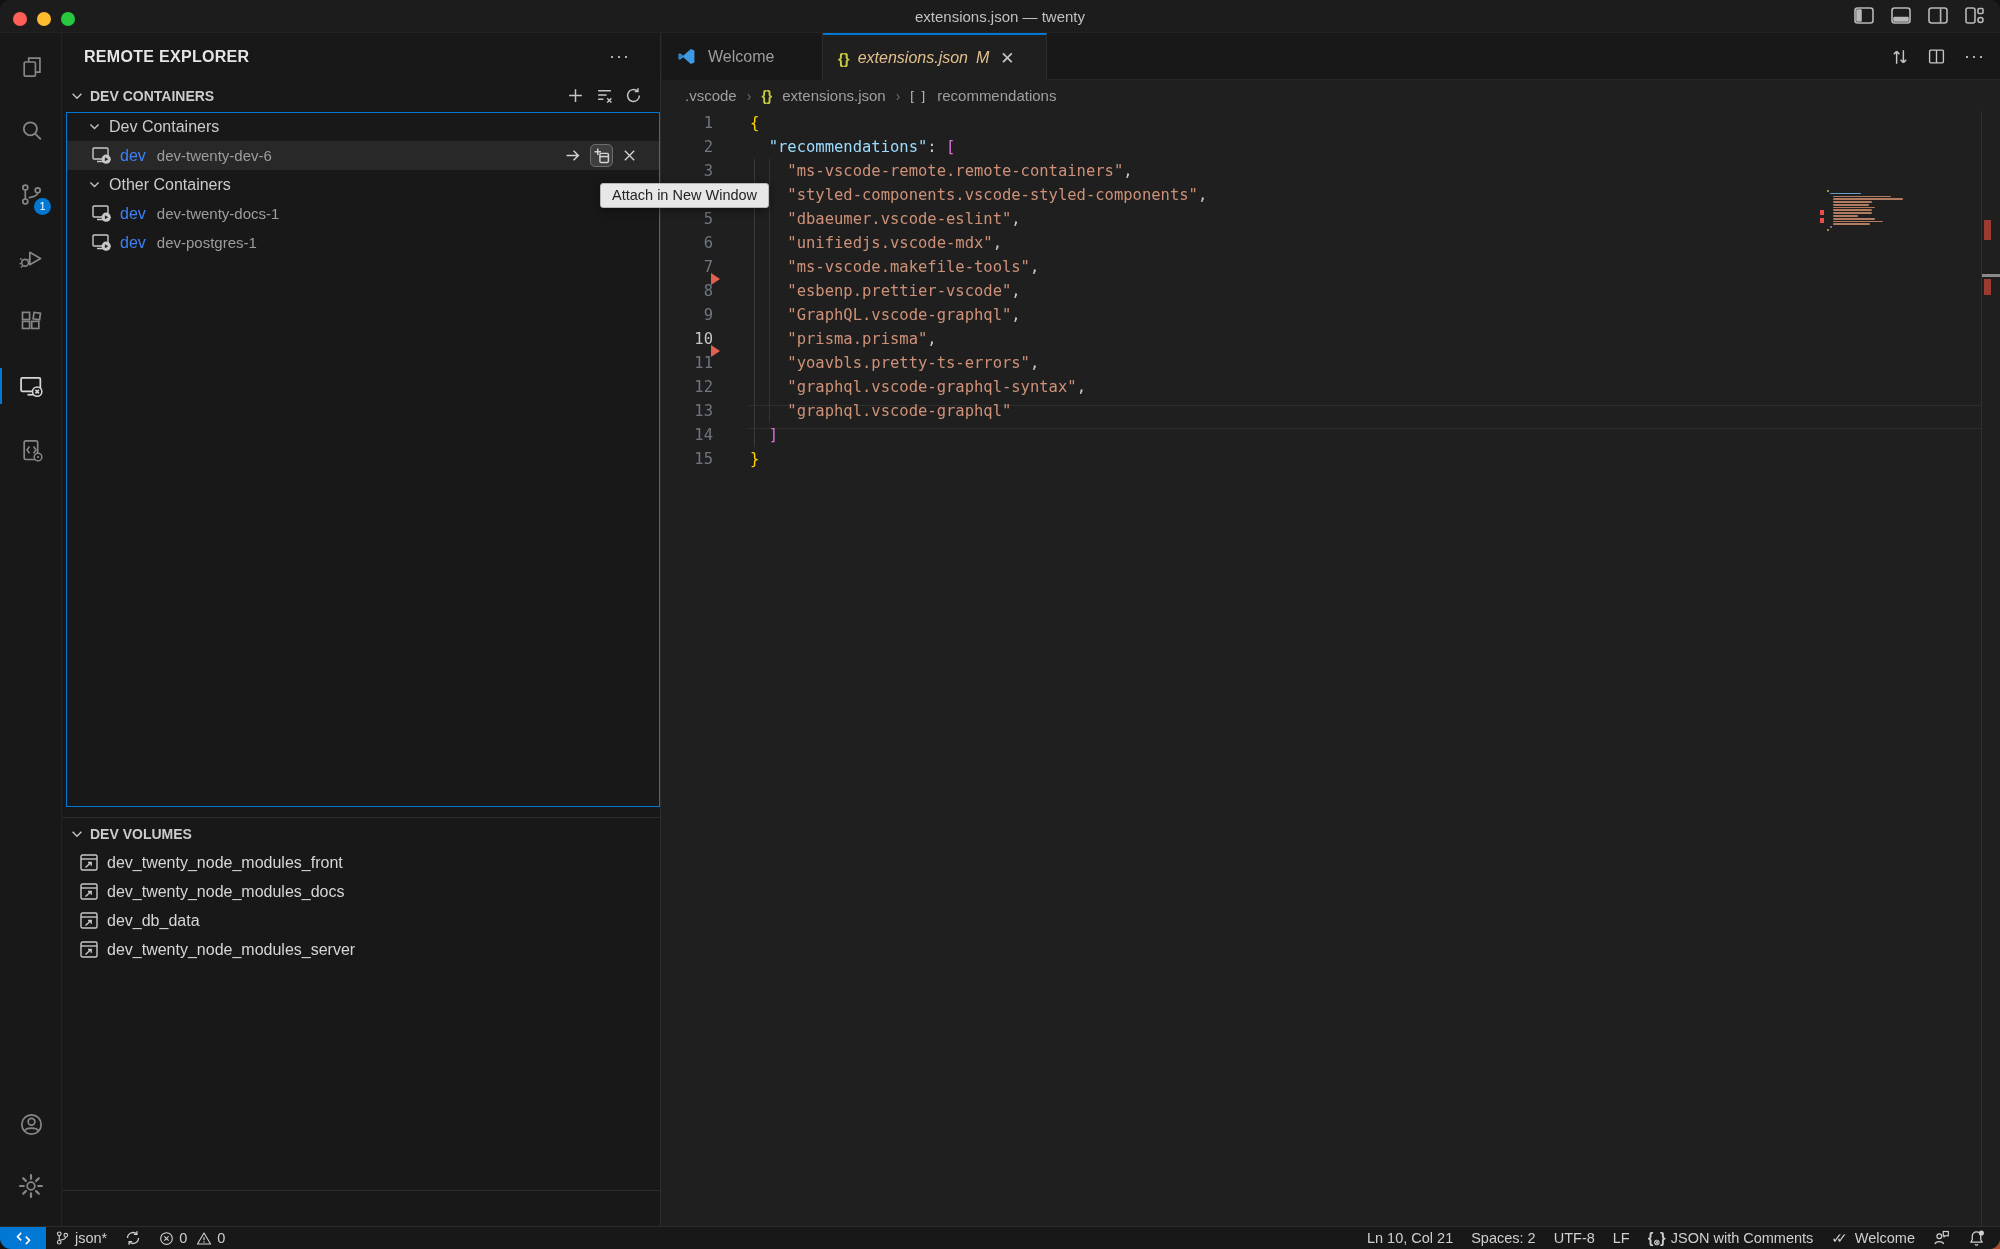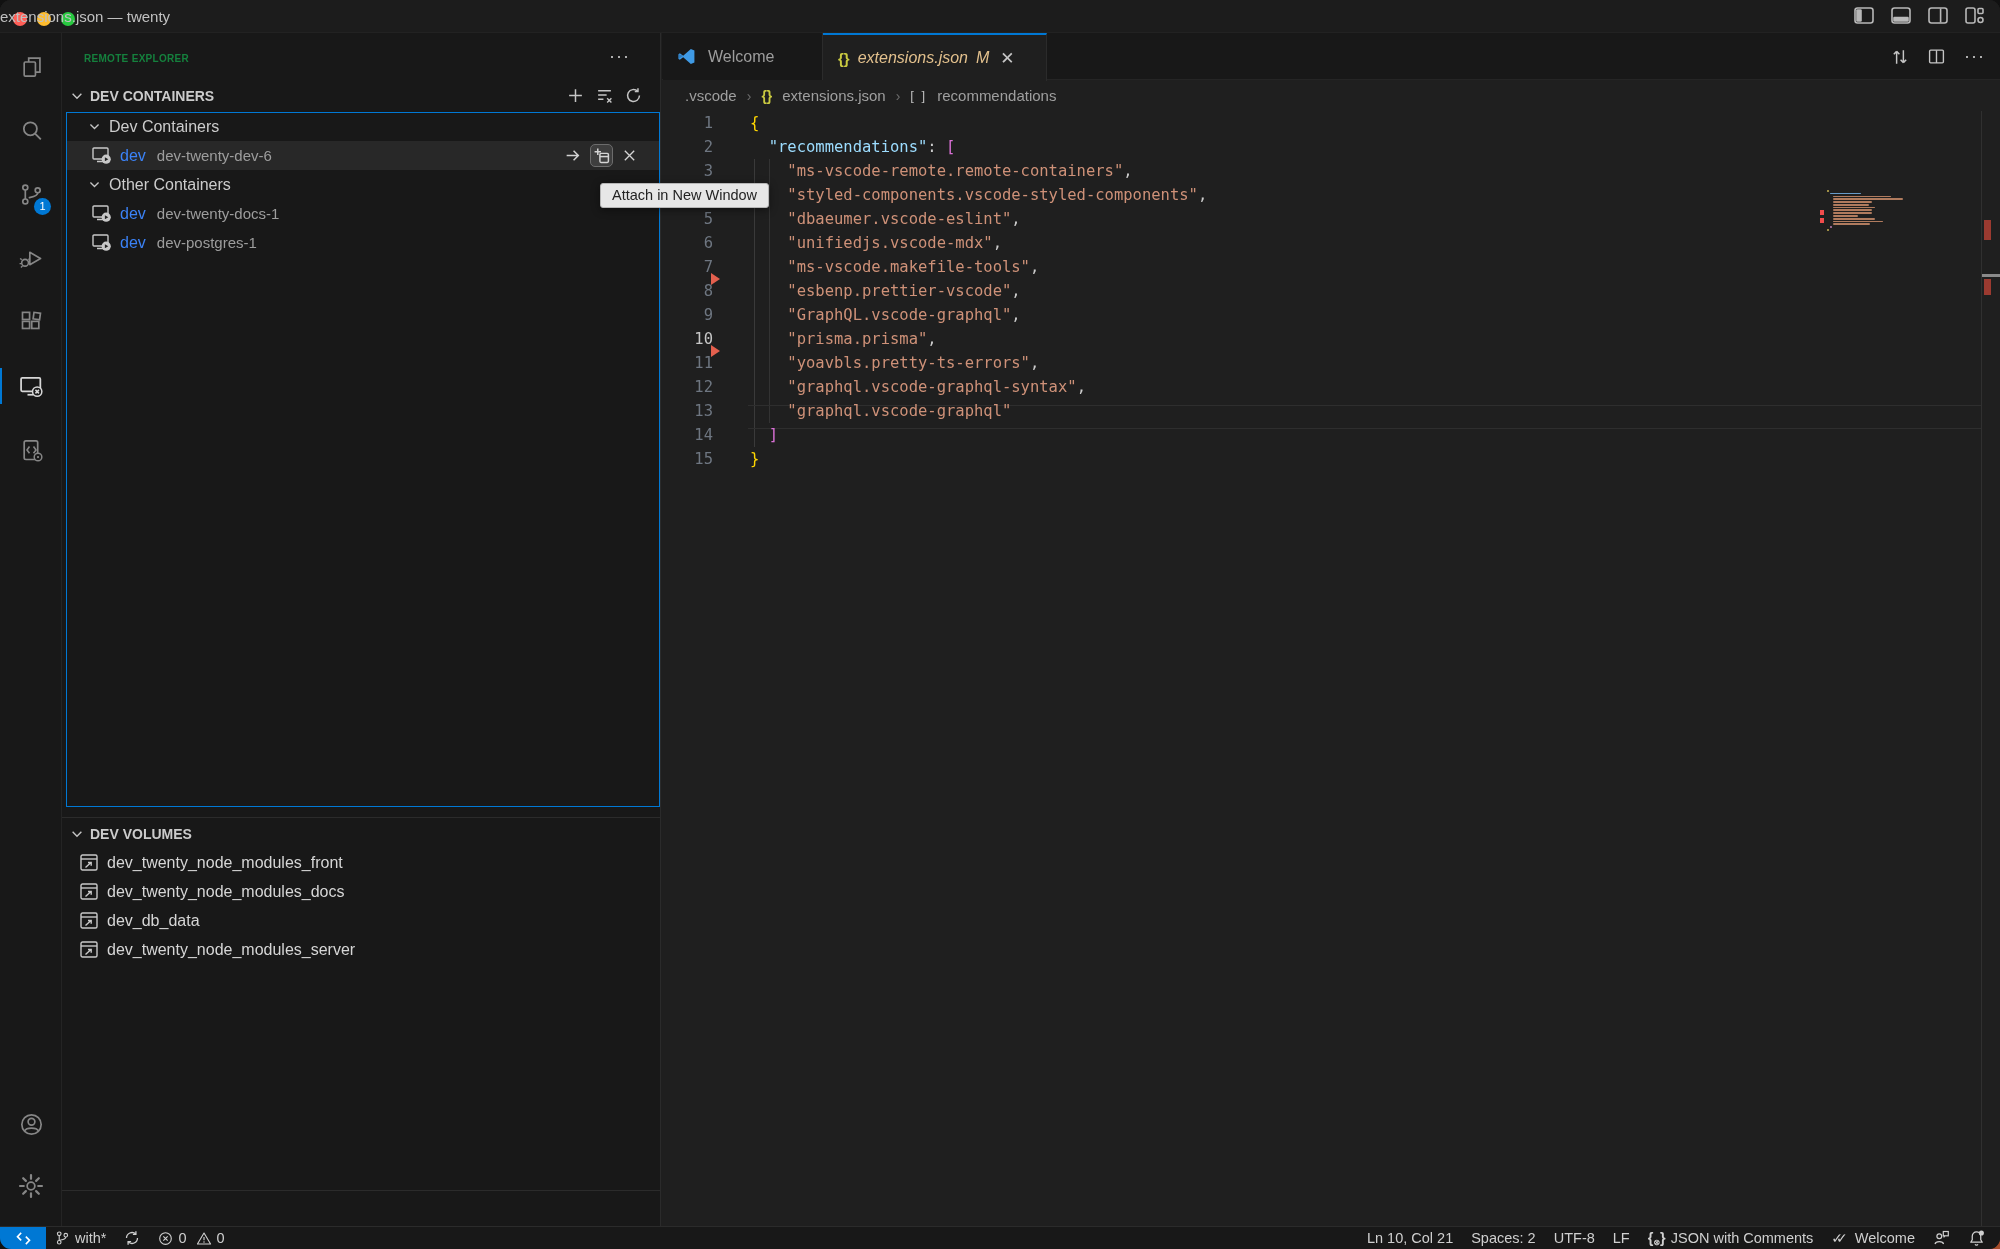--- a/index.html
+++ b/index.html
@@ -4,35 +4,35 @@
 <style>
   * { box-sizing: border-box; margin:0; padding:0; }
   html,body { width:2000px; height:1249px; background:#111; font-family:"Liberation Sans", sans-serif; }
   #corner-wallpaper { position:absolute; right:0; bottom:0; width:34px; height:34px; background:#a64c2a; }
   #window { position:absolute; left:0; top:0; width:2000px; height:1249px; background:#1f1f1f; border-radius:11px; overflow:hidden; }
 
   
   .titlebar { position:absolute; left:0; top:0; width:2000px; height:33px; background:#1c1c1c; border-bottom:1px solid #222; }
   .tl { position:absolute; top:12px; width:14px; height:14px; border-radius:50%; }
   .tl.red{ left:13px; background:#ff5f57; } .tl.yellow{ left:37px; background:#febc2e; } .tl.green{ left:61px; background:#28c840; }
-  .win-title { position:absolute; left:0; right:0; top:0; height:33px; line-height:33px; color:#c0c0c0; font-size:15px; }
+  .win-title { position:absolute; left:0; right:0; top:0; height:33px; line-height:33px; text-align:center; color:#c0c0c0; font-size:15px; }
   .tb-icons { position:absolute; right:16px; top:7px; display:flex; gap:17px; }
   .tb-icons svg { display:block; }
 
   
   .activitybar { position:absolute; left:0; top:33px; width:62px; height:1193px; background:#181818; border-right:1px solid #242424; }
   .ab-item { position:absolute; left:0; width:62px; height:64px; display:flex; align-items:center; justify-content:center; color:#868686; }
   .ab-item.active { color:#d7d7d7; }
   .ab-item.active::before { content:""; position:absolute; left:0; top:14px; bottom:14px; width:2px; background:#0078d4; }
   .ab-badge { position:absolute; right:11px; bottom:11px; min-width:17px; height:17px; border-radius:9px; background:#0078d4; color:#fff; font-size:11px; line-height:17px; text-align:center; }
 
   
   .sidebar { position:absolute; left:62px; top:33px; width:599px; height:1193px; background:#181818; border-right:1px solid #2b2b2b; font-size:16px; color:#cccccc; }
   .sb-title { position:absolute; left:0; top:0; width:100%; height:47px; line-height:47px; }
-  .sb-title .t { margin-left:22px; font-size:10px; font-weight:bold; letter-spacing:.3px; color:#15803d;text-align:right; }
+  .sb-title .t { margin-left:22px; font-size:16px; font-weight:bold; letter-spacing:.3px; color:#e5e5e5;text-align:right; }
   .sb-title .more { position:absolute; right:30px; top:0; color:#c5c5c5; font-size:18px; letter-spacing:1px; cursor:pointer; }
   .sect-head { position:absolute; left:0; width:100%; height:32px; display:flex; align-items:center; font-size:14px; font-weight:bold; color:#cccccc; }
   .sect-head .chev { margin:0 6px 0 8px; color:#c5c5c5; }
   .sect-actions { position:absolute; right:18px; top:7px; display:flex; gap:12px; color:#c5c5c5; }
   .focus-box { position:absolute; left:4px; top:79px; width:594px; height:695px; border:1px solid #0078d4; }
   .trow { position:absolute; left:5px; width:592px; height:29px; display:flex; align-items:center; }
   .trow .chev { margin:0 8px 0 21px; color:#c5c5c5; }
   .trow.hover { background:#282828; }
   .iname { color:#3b82f6; margin-left:8px; }
   .idesc { color:#9d9d9d; margin-left:11px; font-size:15px; }
@@ -462,21 +462,21 @@
           </svg>
         </div>
       <div class="sb-item">
         <svg class="ic" width="15" height="16" viewBox="0 0 16 16">
             <circle cx="4.5" cy="3.5" r="1.9" fill="none" stroke="currentColor" stroke-width="1.2"></circle>
             <circle cx="4.5" cy="12.5" r="1.9" fill="none" stroke="currentColor" stroke-width="1.2"></circle>
             <circle cx="11.5" cy="5" r="1.9" fill="none" stroke="currentColor" stroke-width="1.2"></circle>
             <path d="M4.5 5.4v5.2" stroke="currentColor" stroke-width="1.2"></path>
             <path d="M11.5 6.9c0 2.8-4 2.9-7 3.6" fill="none" stroke="currentColor" stroke-width="1.2"></path>
           </svg>
-        <span>with*</span>
+        <span>json*</span>
       </div>
       <div class="sb-item">
         <svg class="ic" width="16" height="16" viewBox="0 0 16 16">
             <path d="M2.5 8a5.5 5.5 0 0 1 9.3-3.9M13.5 8a5.5 5.5 0 0 1-9.3 3.9" fill="none" stroke="currentColor" stroke-width="1.3"></path>
             <path d="M11.9 1.3v3h-3M4.1 14.7v-3h3" fill="none" stroke="currentColor" stroke-width="1.3"></path>
           </svg>
       </div>
       <div class="sb-item">
         <svg class="ic" width="15" height="15" viewBox="0 0 16 16">
             <circle cx="8" cy="8" r="6.2" fill="none" stroke="currentColor" stroke-width="1.2"></circle>

